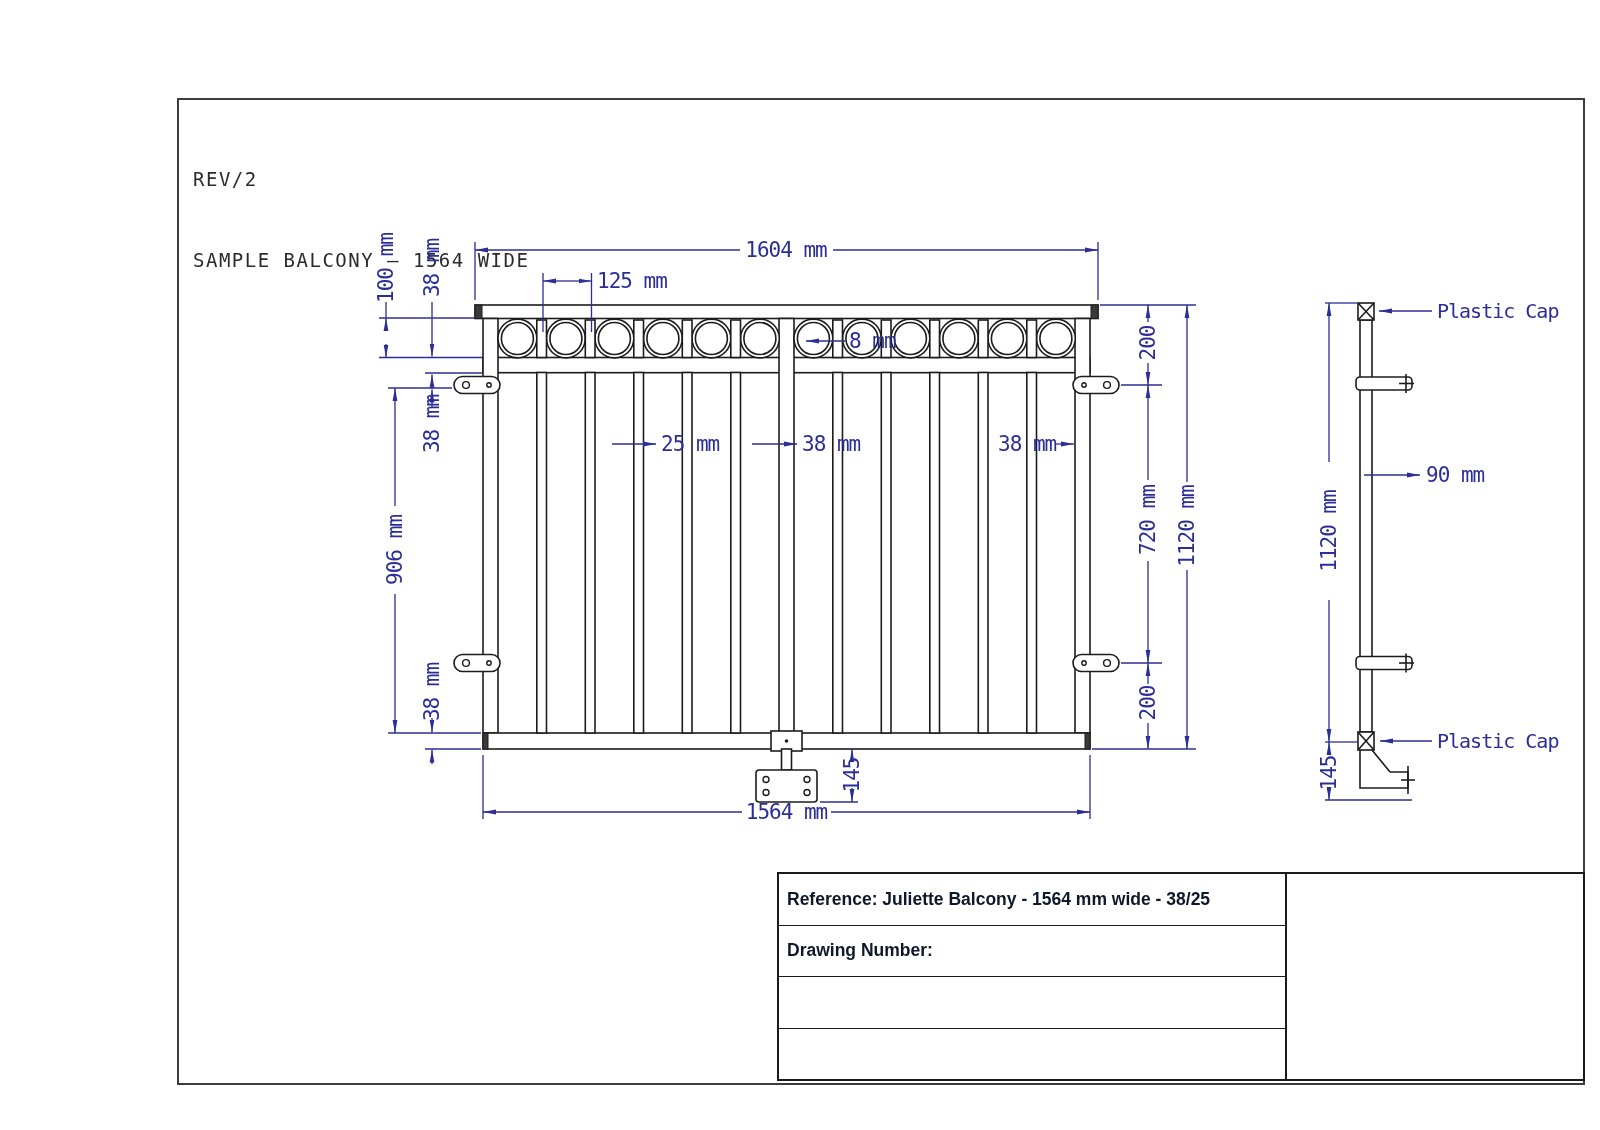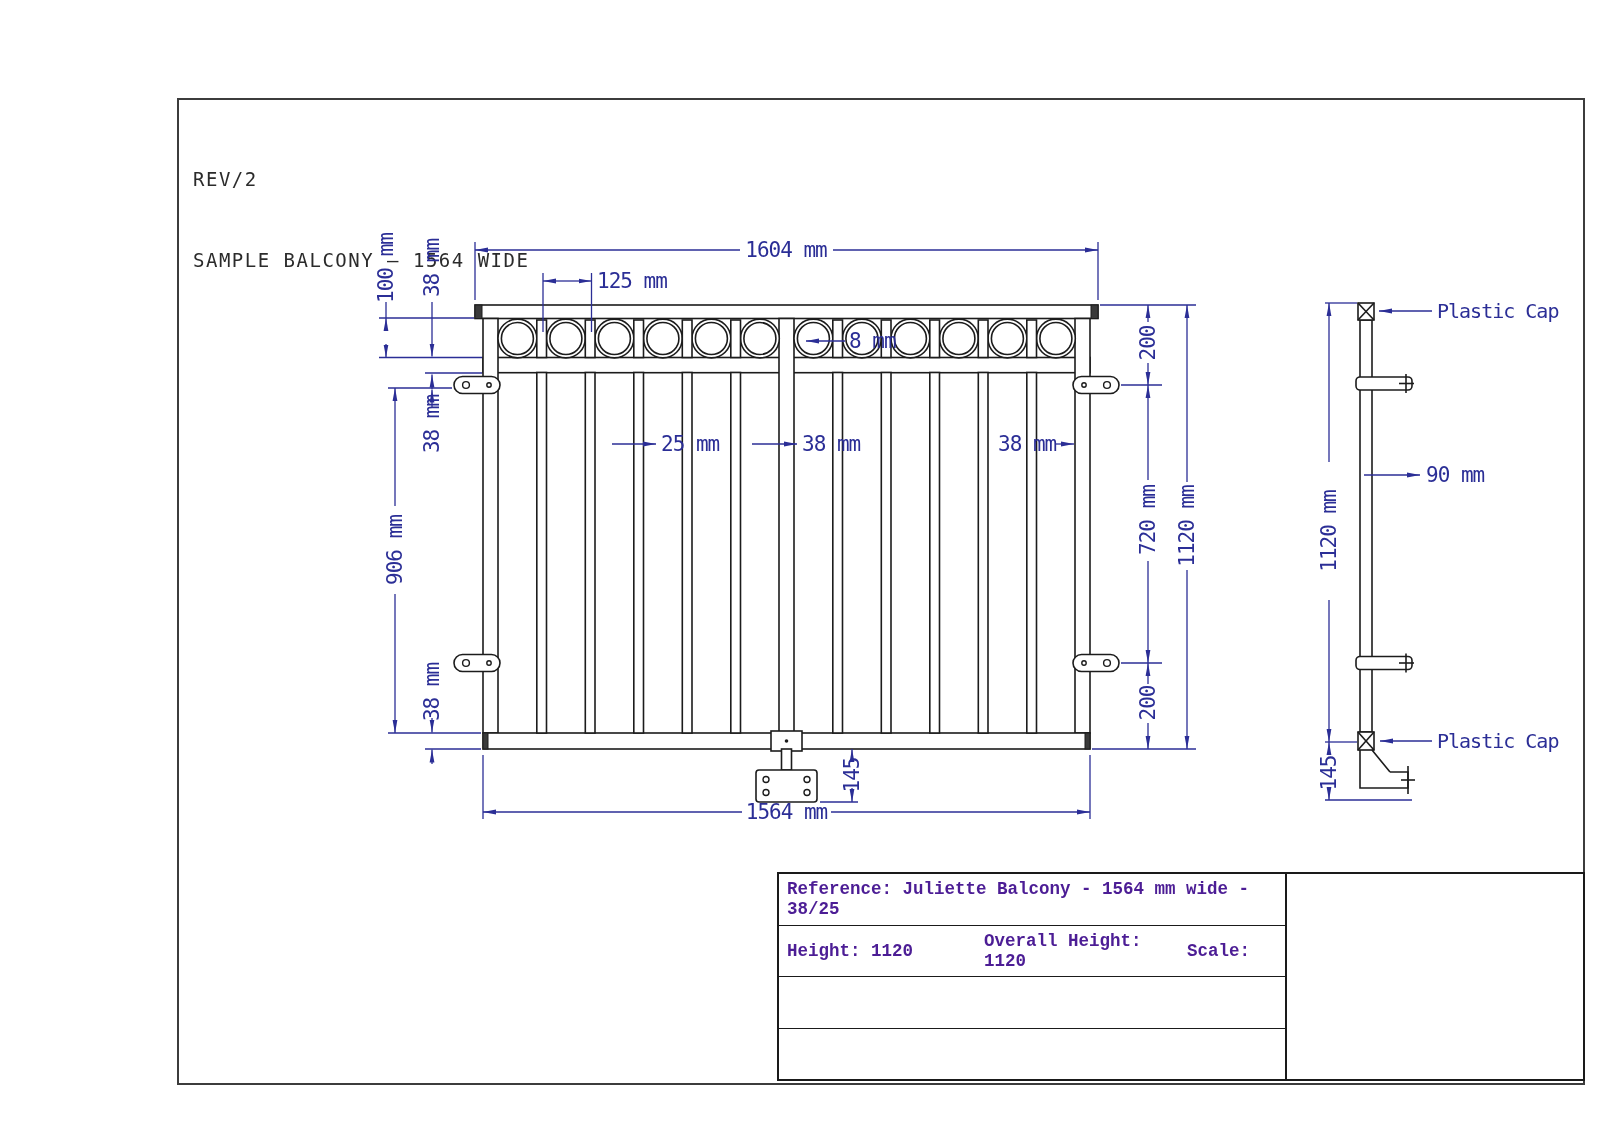--- a/index.html
+++ b/index.html
@@ -16,22 +16,22 @@
   svg .geo{stroke:#1c1c1c;stroke-width:1.6;fill:#ffffff;}
   svg .geoline{stroke:#1c1c1c;stroke-width:1.6;fill:none;}
   svg .dark{fill:#3a3a3a;stroke:#1c1c1c;stroke-width:1;}
   svg .hole{fill:#ffffff;stroke:#1c1c1c;stroke-width:1.4;}
   svg .dot{fill:#1c1c1c;stroke:none;}
   svg .dim{stroke:#2b2e96;stroke-width:1.3;fill:none;}
   .tblock{position:absolute;left:777px;top:872px;width:804px;height:205px;
           border:2px solid #1a1a1a;display:flex;background:#fff;}
   .tleft{width:506px;border-right:2px solid #1a1a1a;display:flex;flex-direction:column;}
   .trow{flex:1;border-bottom:1.6px solid #1a1a1a;display:flex;align-items:center;
-        font-family:Liberation Mono, monospace;font-weight:bold;font-size:17.5px;
-        color:#4c1d95;padding-left:8px;box-sizing:border-box;}
+        font-family:Liberation Sans, sans-serif;font-weight:bold;font-size:17.5px;
+        color:#0f172a;padding-left:8px;box-sizing:border-box;}
   .trow:last-child{border-bottom:none;}
   .tright{flex:1;}
   .hcell{display:inline-block;}
   .hc1{width:197px;} .hc2{width:203px;}
 </style>
 </head>
 <body>
 
 <div class="stage">
   <div class="page-border"></div>
@@ -272,22 +272,20 @@
       <text class="dt" transform="rotate(-90 1336 773)" x="1336" y="773" text-anchor="middle">145</text>
     </g>
   </svg>
 
   <div class="tblock">
     <div class="tleft">
       <div class="trow">
         <span>Reference: Juliette Balcony  - 1564 mm wide - 38/25</span>
       </div>
       <div class="trow">
-        <span class="hcell hc1">Height: 1120</span>
-        <span class="hcell hc2">Overall Height: 1120</span>
-        <span class="hcell">Scale:</span>
+        <span>Drawing Number:</span>
       </div>
       <div class="trow"></div>
       <div class="trow"></div>
     </div>
     <div class="tright"></div>
   </div>
 </div>
 
 </body></html>

